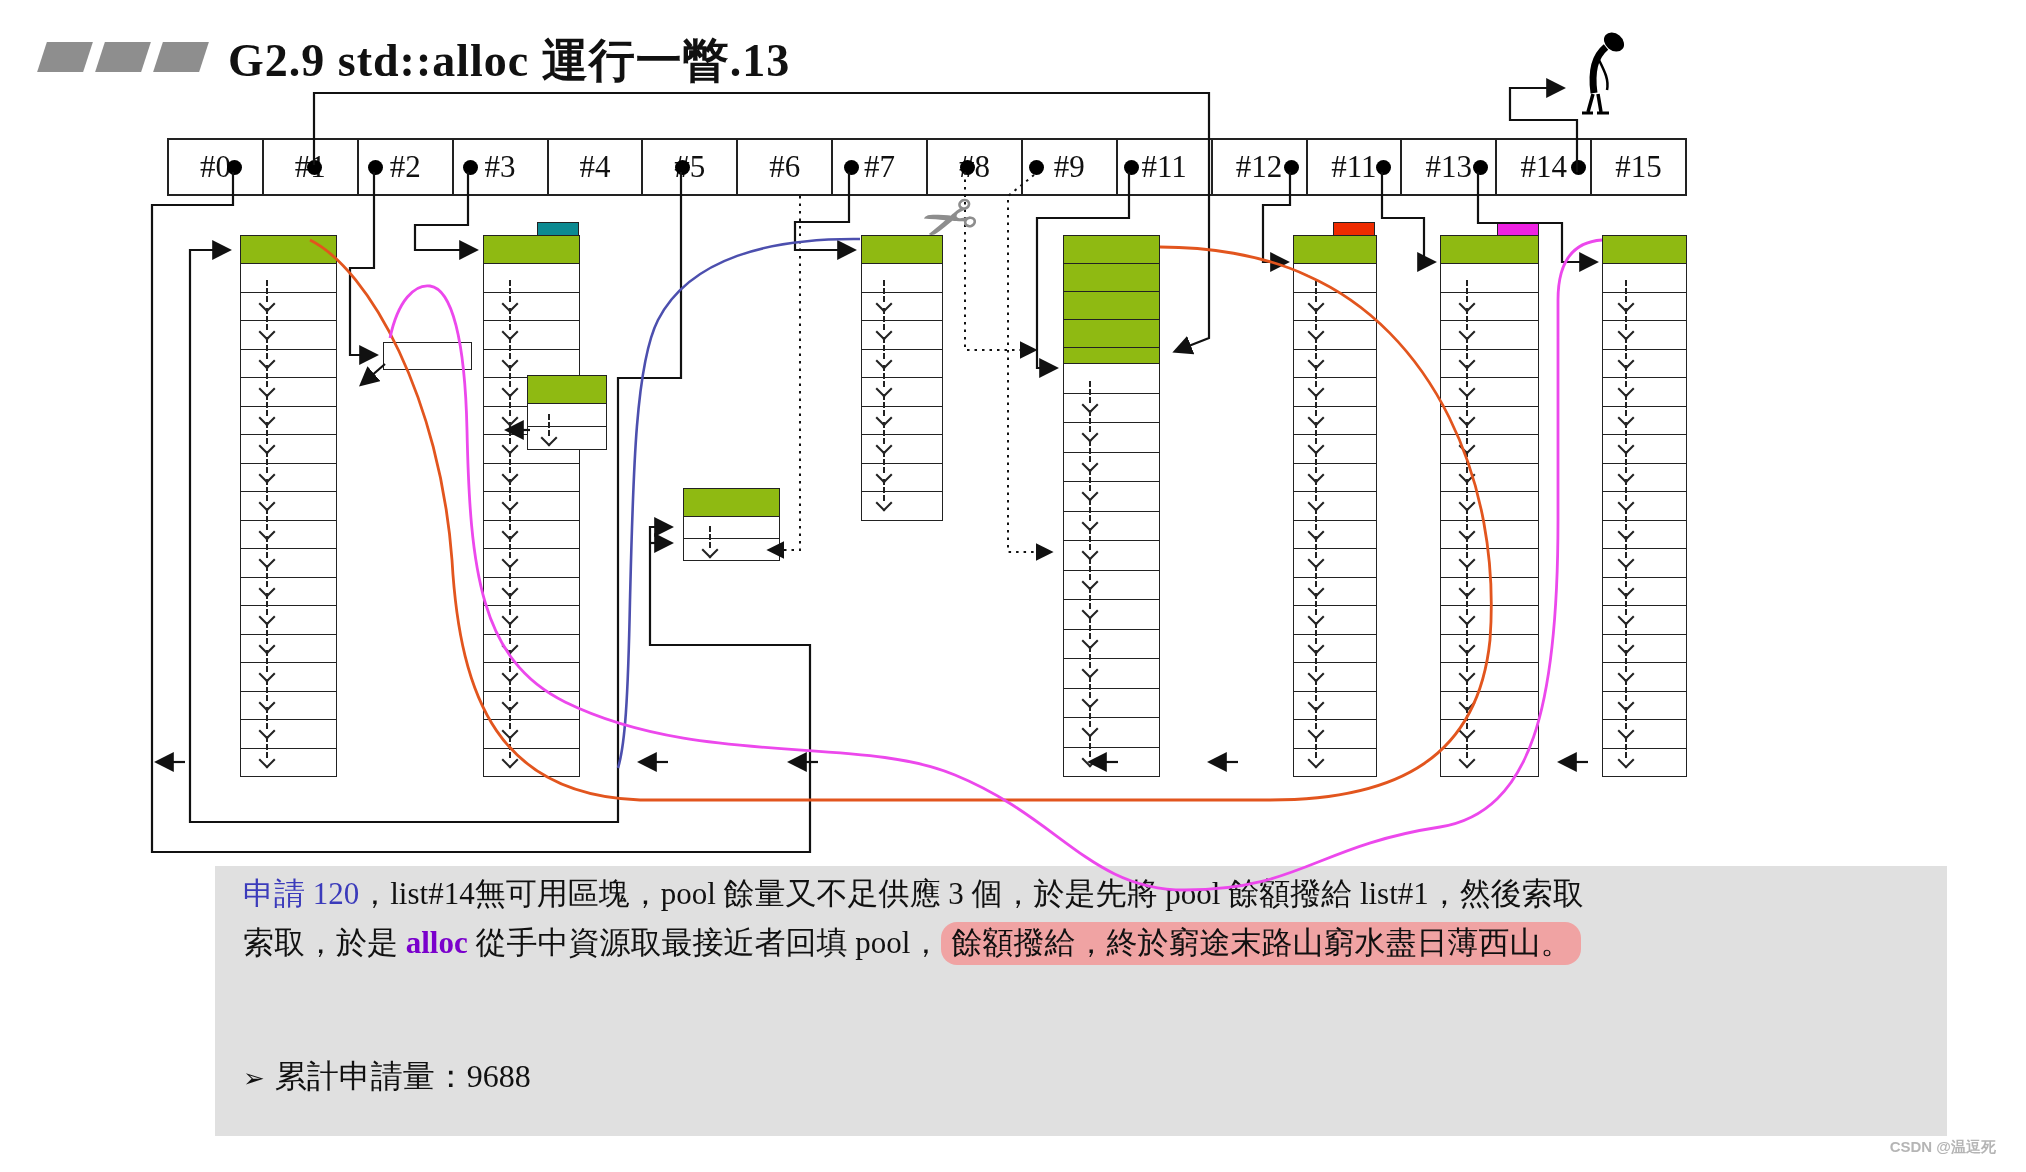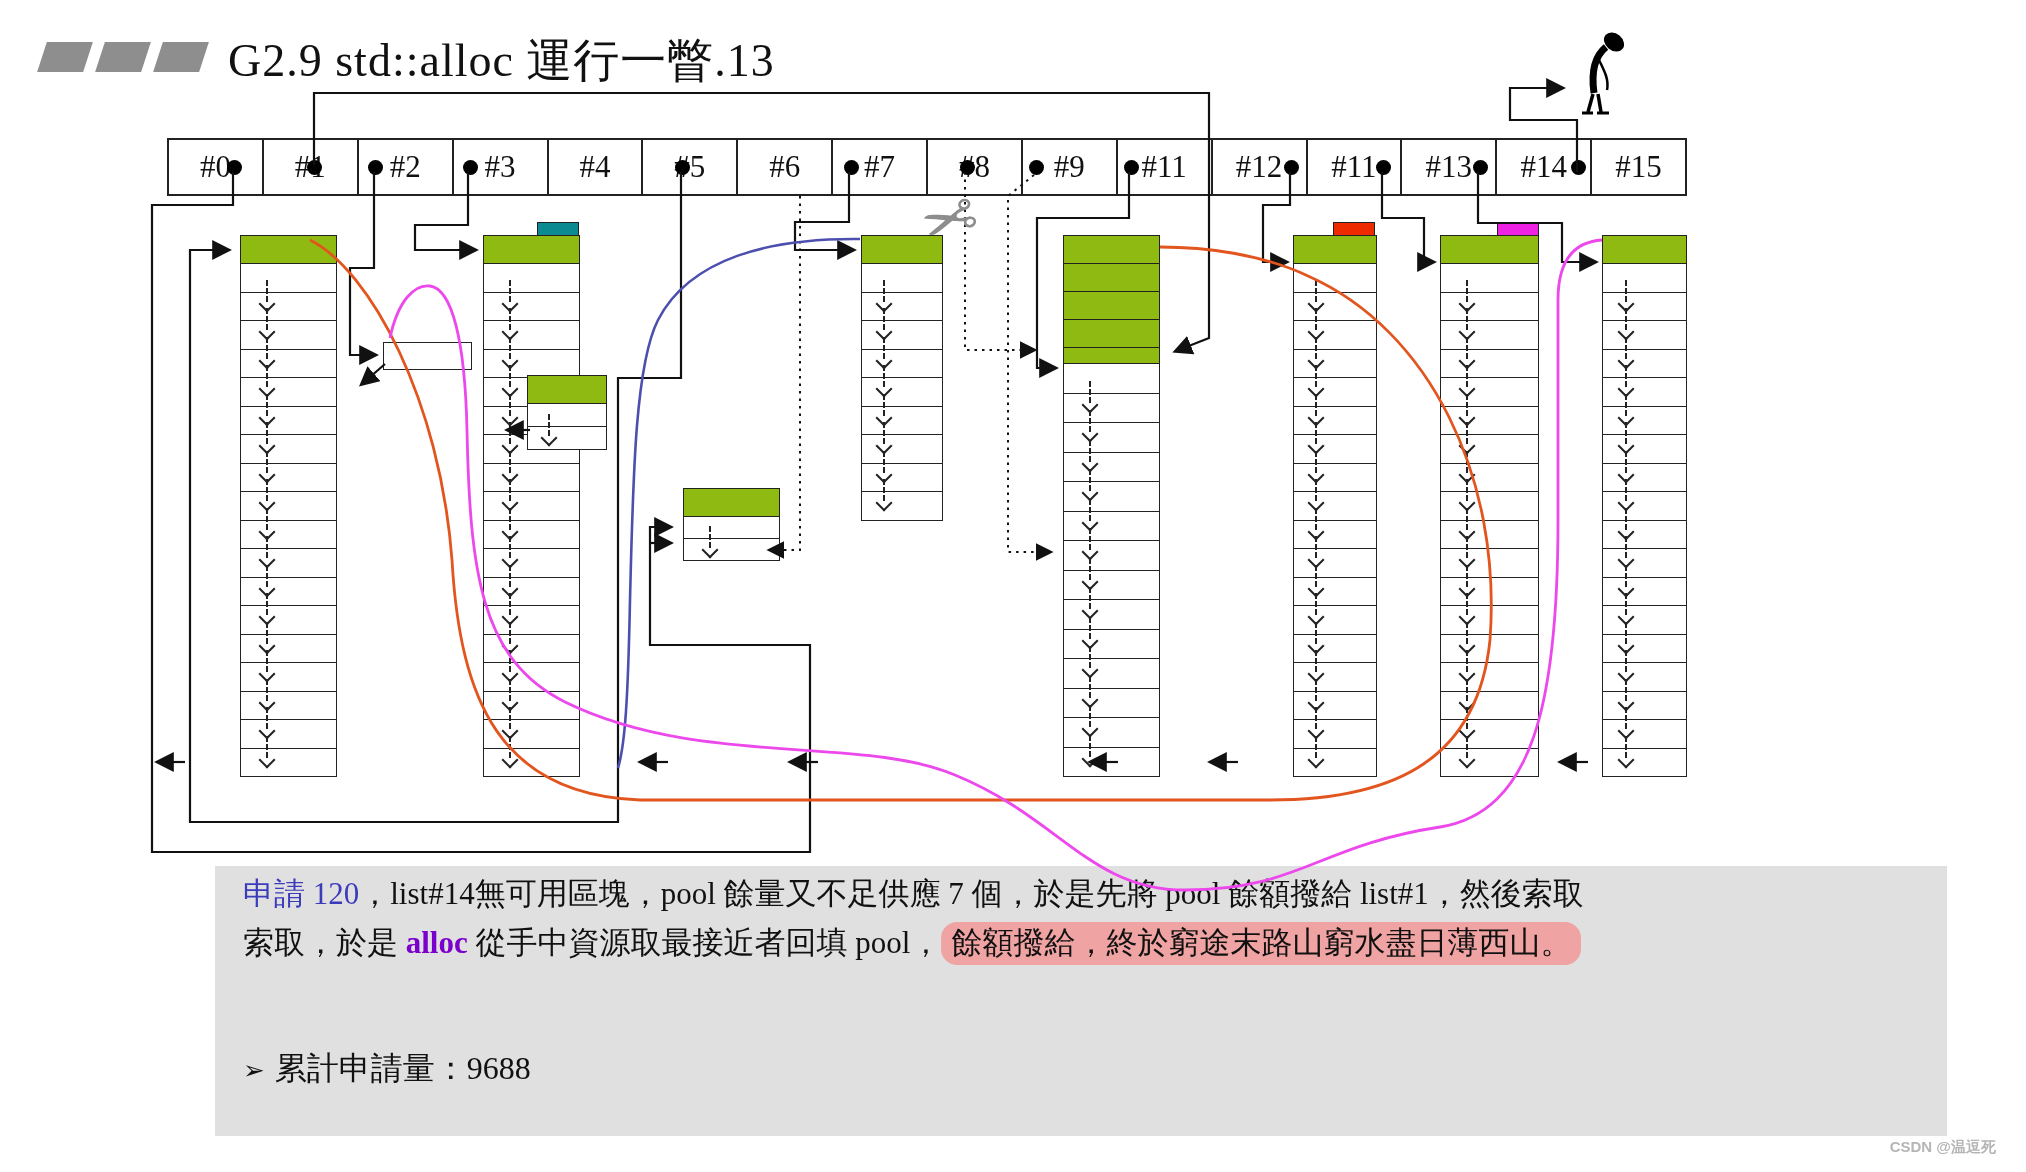--- a/index.html
+++ b/index.html
@@ -1,20 +1,20 @@
 <!DOCTYPE html>
 <html><head>
 <meta charset="utf-8">
 <style>
   html,body{margin:0;padding:0;background:#fff;}
   .page{position:relative;width:2026px;height:1172px;background:#fff;overflow:hidden;
         font-family:"Liberation Serif","DejaVu Serif",serif;}
   
   .decor-bar{position:absolute;top:42px;width:46px;height:30px;background:#8e8e8e;transform:skewX(-18deg);}
-  .title{position:absolute;left:228px;top:30px;font-size:46px;font-weight:normal;color:#111;letter-spacing:1px;}
+  .title{position:absolute;left:228px;top:30px;font-size:46px;font-weight:bold;color:#111;letter-spacing:1px;}
   
   .freelist{position:absolute;left:167px;top:138px;width:1516px;height:54px;display:flex;
             border:2.2px solid #222;background:#fff;z-index:3;}
   .fcell{flex:1 1 0;position:relative;border-left:2px solid #222;display:flex;align-items:center;justify-content:center;}
   .fcell:first-child{border-left:none;}
   .fcell .lbl{font-size:31px;color:#111;}
   .fdot{position:absolute;top:50%;width:15px;height:15px;margin-top:-7.5px;margin-left:-7.5px;background:#000;border-radius:50%;}
   
   .col{position:absolute;border:1.8px solid #222;background:#fff;z-index:2;}
   .grow{border-bottom:1.8px solid #222;}
@@ -28,21 +28,21 @@
   .overlay{position:absolute;left:0;top:0;z-index:6;pointer-events:none;}
   
   .scissors{position:absolute;left:922px;top:182px;font-size:66px;color:#8d8d8d;z-index:7;
             transform:scaleX(-1) rotate(18deg);font-family:"DejaVu Sans",sans-serif;}
   
   .caption{position:absolute;left:215px;top:866px;width:1732px;height:270px;background:#e0e0e0;z-index:4;overflow:hidden;}
   .cap-line{position:relative;margin:6px 0 0 28px;height:43px;line-height:43px;font-size:31px;color:#111;white-space:nowrap;}
   .seg-accent{color:#3b3bbb;}
   .seg-alloc{color:#7a00cc;font-weight:bold;}
   .seg-highlight{background:#f0a3a3;border-radius:16px;padding:3px 10px 5px 10px;}
-  .bullet-line{position:absolute;left:243px;font-size:32px;color:#111;z-index:5;white-space:nowrap;}
+  .bullet-line{position:absolute;left:243px;font-size:32px;color:#111;z-index:5;white-space:nowrap;margin-top:8px;}
   .bullet-glyph{font-family:"DejaVu Sans",sans-serif;font-size:26px;margin-right:10px;}
   .watermark{position:absolute;right:30px;top:1138px;font-size:15px;color:#b5b5b5;z-index:8;
              font-family:"Liberation Sans","DejaVu Sans",sans-serif;font-weight:bold;}
 </style>
 </head>
 <body>
 
 <div class="page">
 
   <div class="decor-bar" style="left:42px"></div>
@@ -312,19 +312,19 @@
       <path d="M1606,47 C1595,56 1591,72 1594,93" stroke-width="7" fill="none"></path>
       <path d="M1599,60 C1605,72 1609,80 1607,90" stroke-width="2.5" fill="none"></path>
       <path d="M1593,94 L1588,112 M1598,94 L1601,112" stroke-width="3.5" fill="none"></path>
       <path d="M1582,113 H1593 M1597,113 H1609" stroke-width="3" fill="none"></path>
     </g>
   </svg>
 
   <div class="scissors">✂</div>
 
   <div class="caption" id="caption-panel" style="background: rgb(224, 224, 224);">
-      <div class="cap-line"><span class="seg-accent">申請 120</span><span>，list#14無可用區塊，pool 餘量又不足供應 7 個，於是先將 pool 餘額撥給 list#1，然後索取</span></div>
+      <div class="cap-line"><span class="seg-accent">申請 120</span><span>，list#14無可用區塊，pool 餘量又不足供應 3 個，於是先將 pool 餘額撥給 list#1，然後索取</span></div>
       <div class="cap-line"><span>索取，於是 </span><span class="seg-alloc">alloc</span><span> 從手中資源取最接近者回填 pool，</span><span class="seg-highlight">餘額撥給，終於窮途末路山窮水盡日薄西山。</span></div>
     </div>
   <div class="bullet-line" style="top:1047px" id="bullet-0"><span class="bullet-glyph">➢</span><span>累計申請量：9688</span></div>
 
   <div class="watermark">CSDN @温逗死</div>
 </div>
 
 </body></html>

